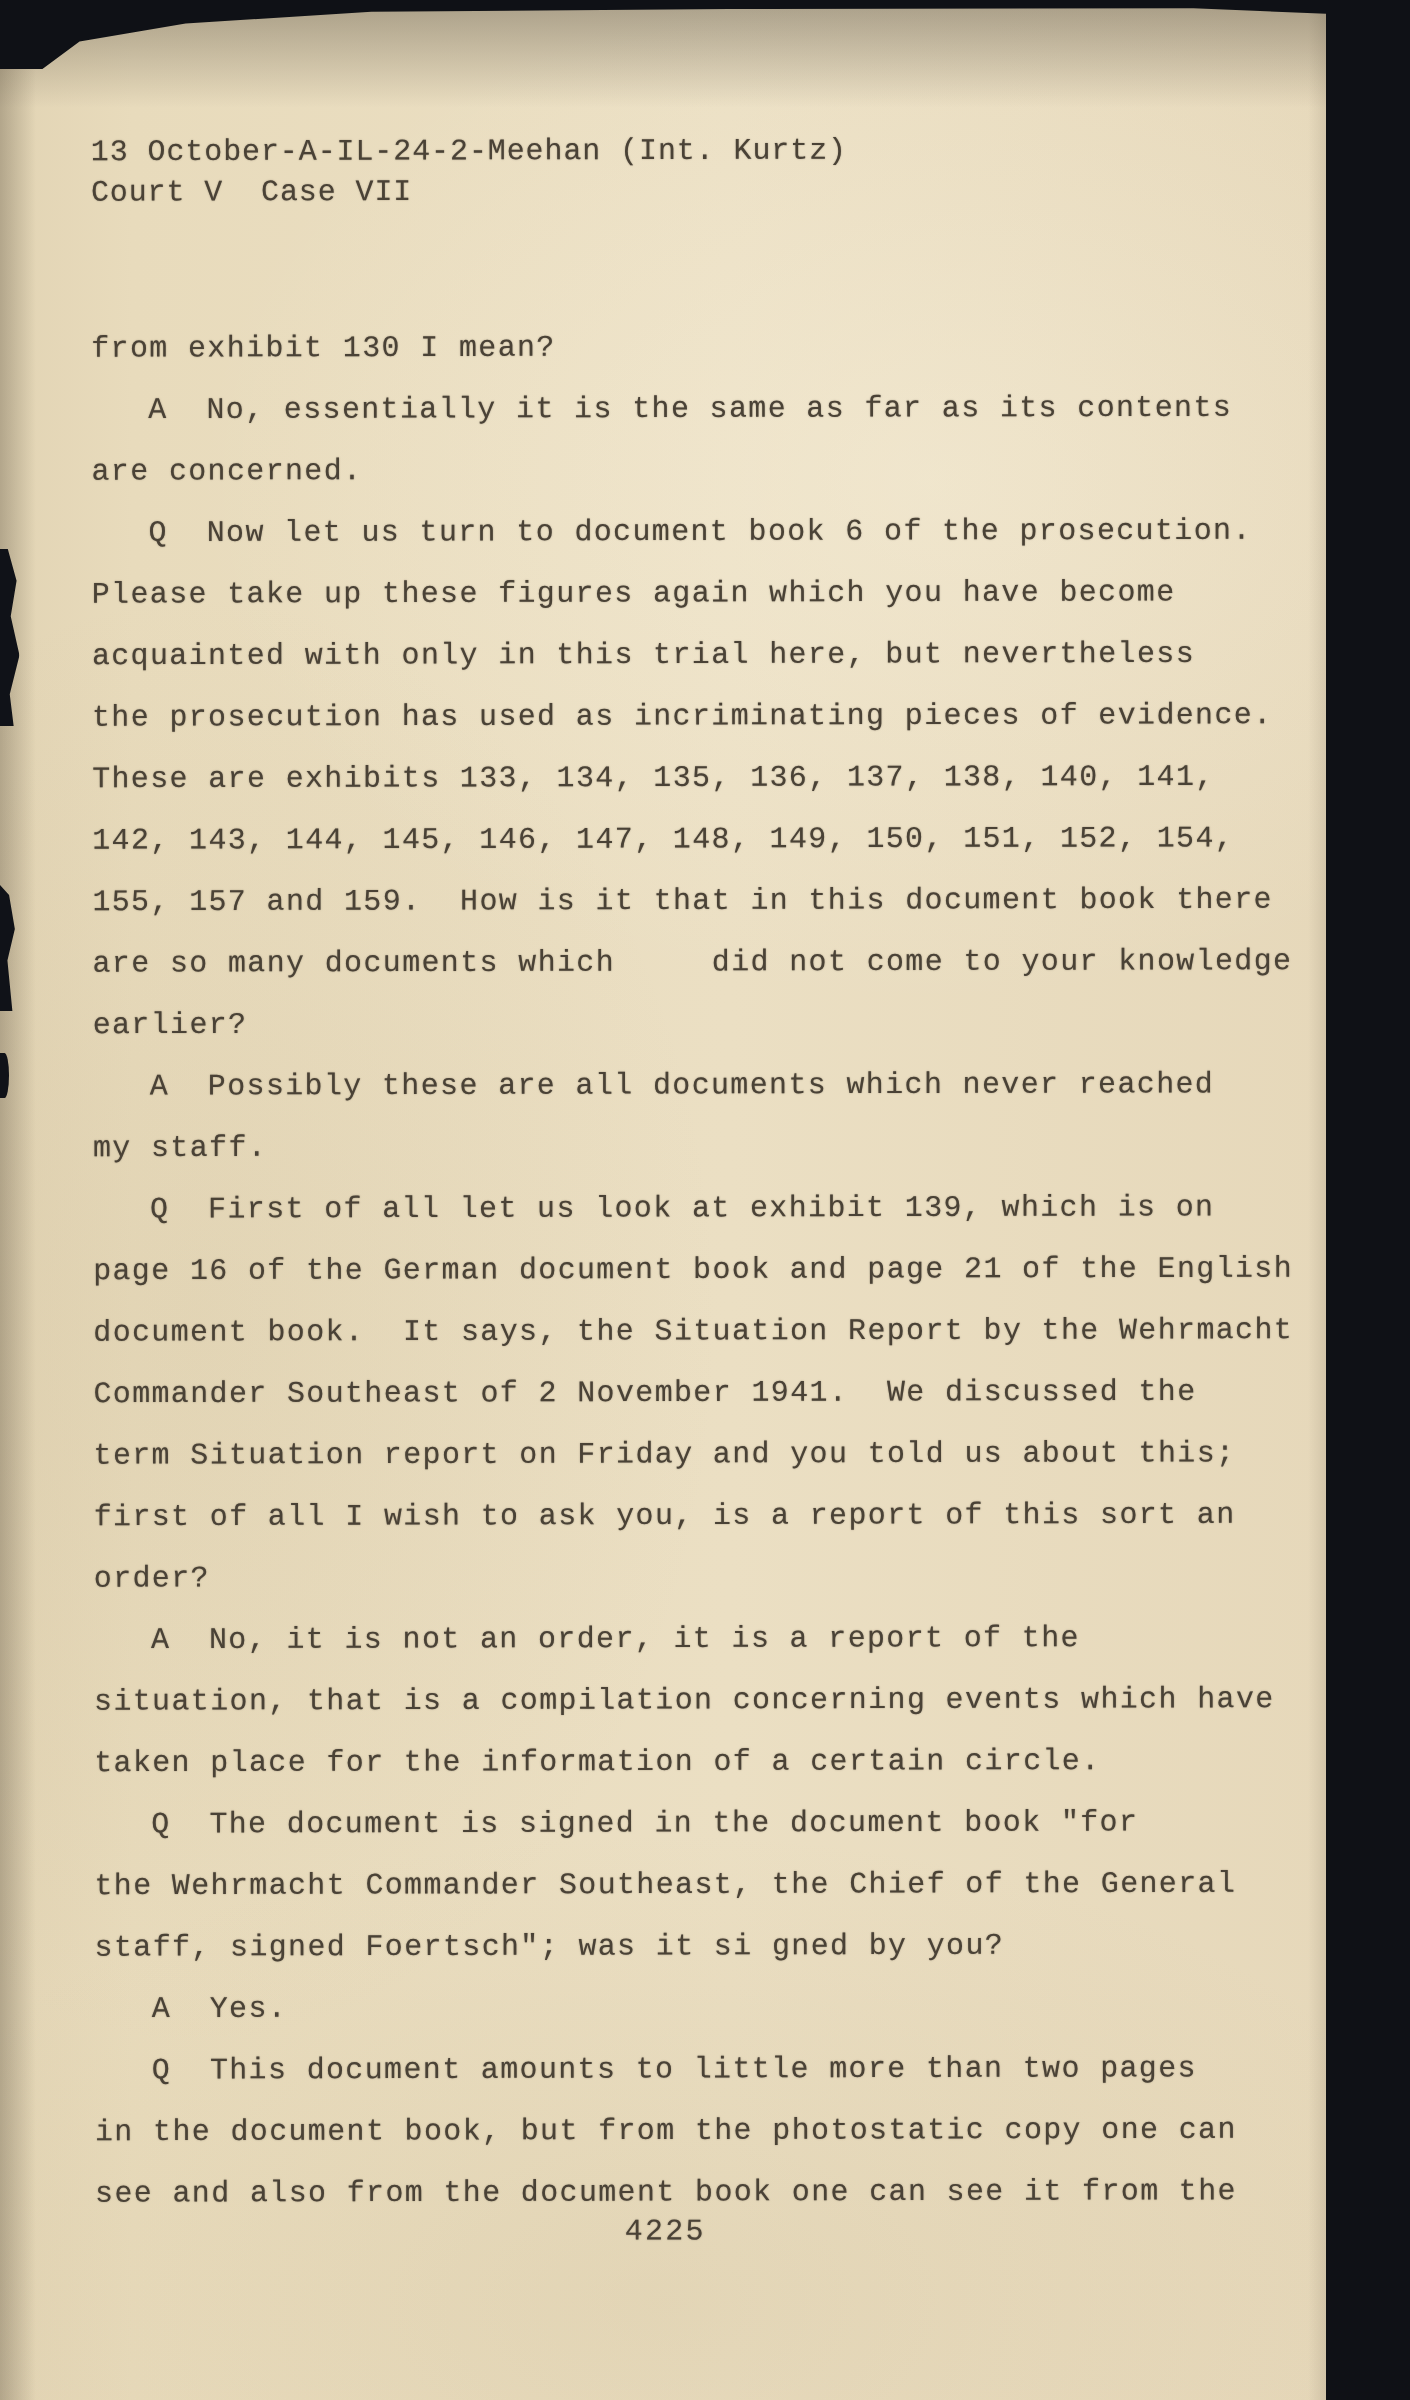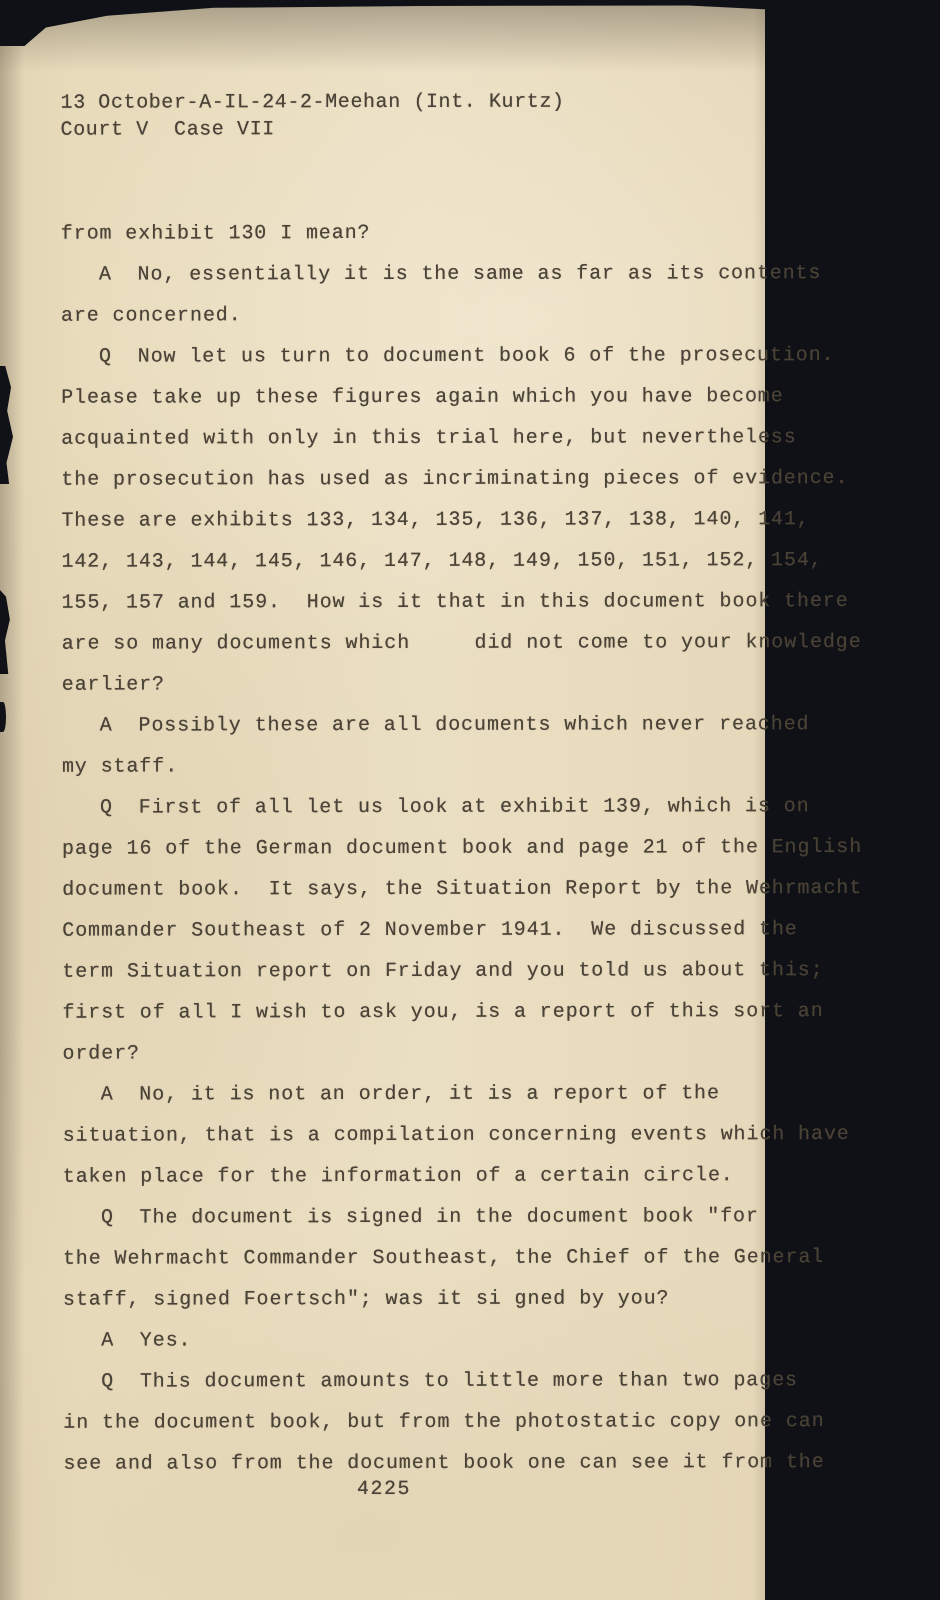--- a/index.html
+++ b/index.html
@@ -4,21 +4,21 @@
 <style>
   * { margin: 0; padding: 0; box-sizing: border-box; }
   html, body { width: 940px; height: 1600px; }
   body {
     background: var(--scan-background, #0f1116);
     font-family: "Liberation Mono", "DejaVu Sans Mono", monospace;
     overflow: hidden;
   }
   .scan {
     position: relative;
-    width: 765px;
+    width: 884px;
     height: 1600px;
     background: var(--scan-background, #0f1116);
   }
   
   .paper {
     position: absolute;
     inset: 0;
     background:
       radial-gradient(ellipse 700px 500px at 70% 20%, rgba(252,246,228,0.35), rgba(252,246,228,0) 70%),
       radial-gradient(ellipse 500px 700px at 15% 55%, rgba(170,150,110,0.10), rgba(170,150,110,0) 70%),

